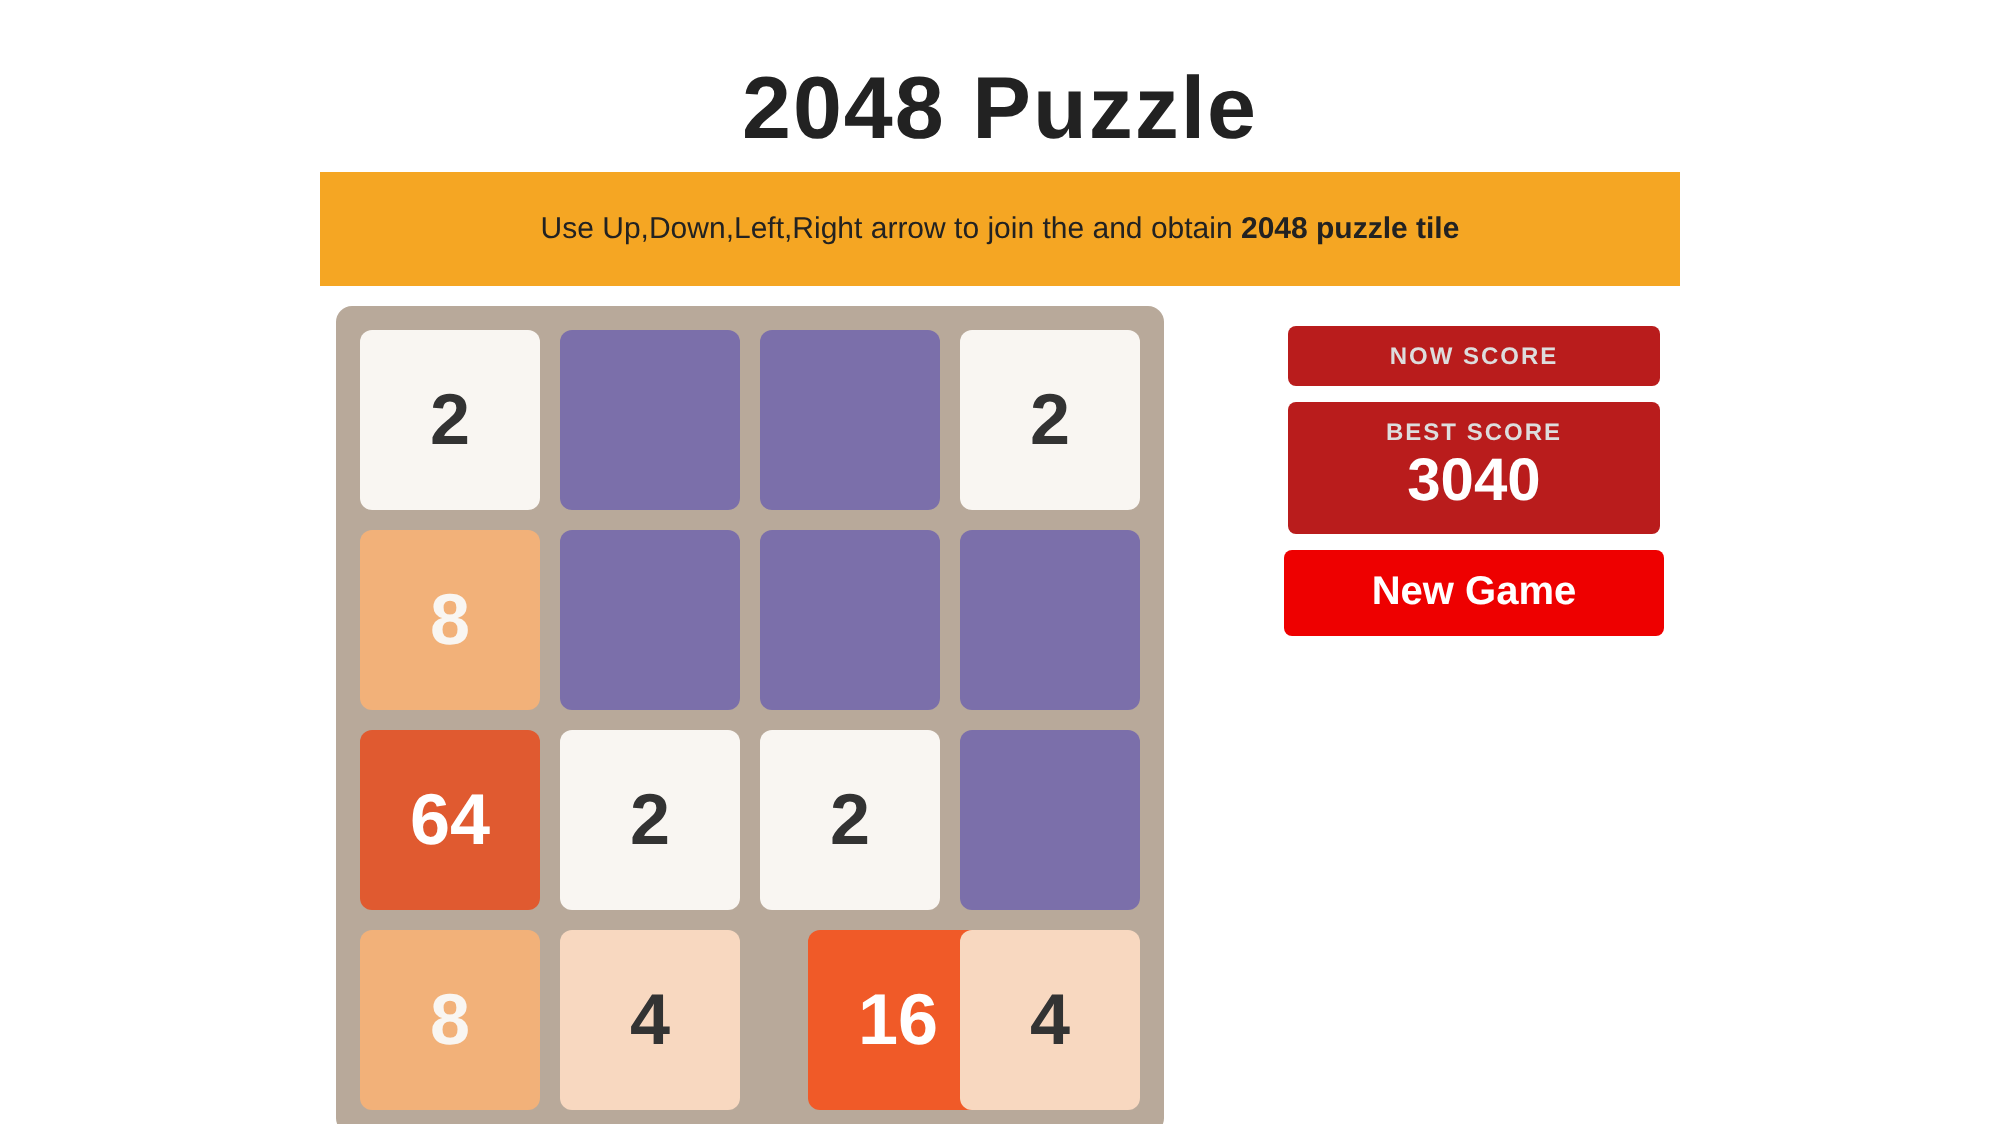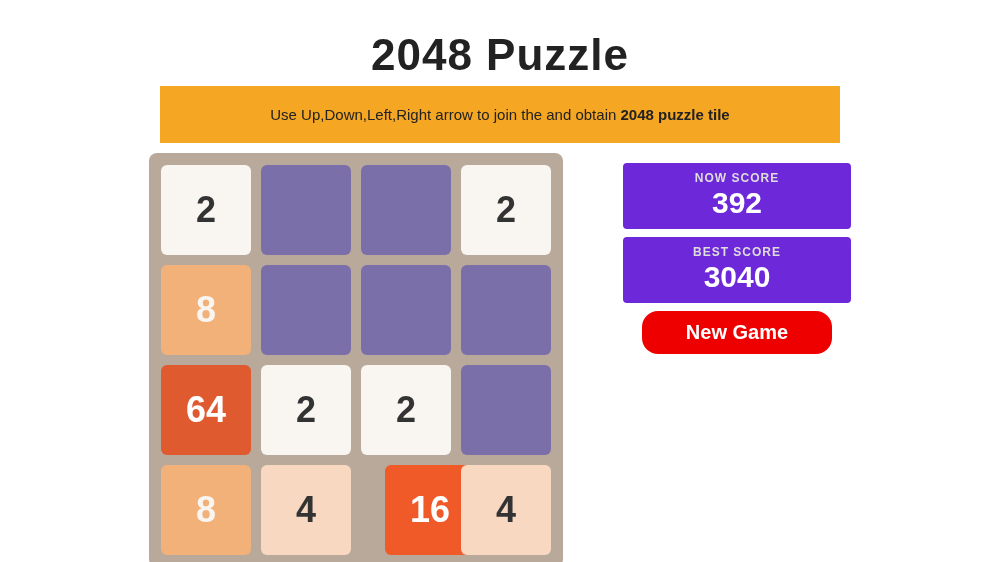--- a/index.html
+++ b/index.html
@@ -76,23 +76,23 @@
     
     .sidebar {
       display: flex;
       flex-direction: column;
       align-items: center;
       gap: 8px;
       margin-top: 10px;
     }
 
     .score-box {
-      background: #6d28d9;
+      background: #b91c1c;
       border-radius: 4px;
-      width: 228px;
+      width: 186px;
       padding: 8px 10px;
       text-align: center;
       color: #fff;
     }
 
     .score-box .score-label {
       font-size: 12px;
       font-weight: bold;
       letter-spacing: 1px;
       color: #ddd;
@@ -102,21 +102,21 @@
       font-size: 30px;
       font-weight: bold;
       color: #fff;
       line-height: 1.2;
     }
 
     .new-game-btn {
       background: #e00;
       color: #fff;
       border: none;
-      border-radius: 16px;
+      border-radius: 4px;
       width: 190px;
       padding: 10px 0;
       font-size: 20px;
       font-weight: bold;
       cursor: pointer;
       text-align: center;
     }
   </style>
 </head>
 <body>
@@ -143,21 +143,20 @@
       <div class="tile tile-purple"></div>
       <div class="tile tile-peach">8</div>
       <div class="tile tile-light-peach">4</div>
       <div class="tile tile-orange">16</div>
       <div class="tile tile-light-peach">4</div>
     </div>
 
   <div class="sidebar">
     <div class="score-box">
       <div class="score-label">NOW SCORE</div>
-      <div class="score-value">392</div>
     </div>
     <div class="score-box">
       <div class="score-label">BEST SCORE</div>
       <div class="score-value">3040</div>
     </div>
     <button class="new-game-btn">New Game</button>
   </div>
 </div>
 
 </body></html>

